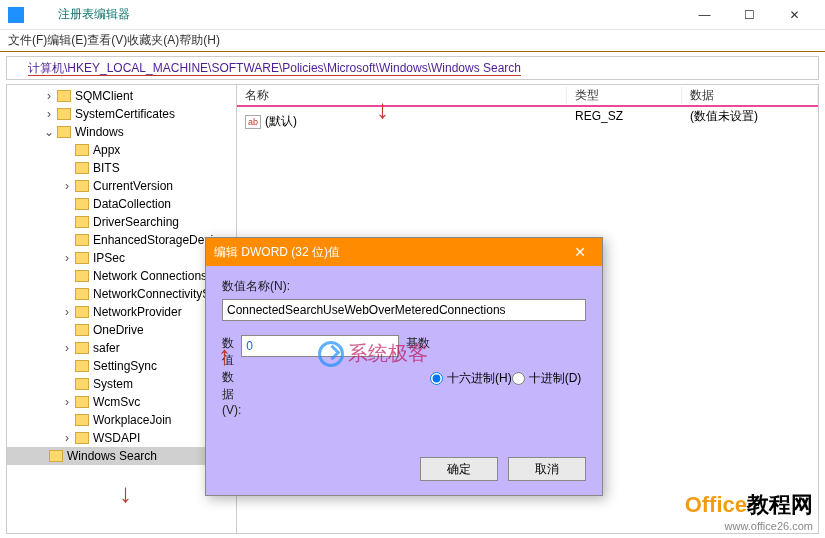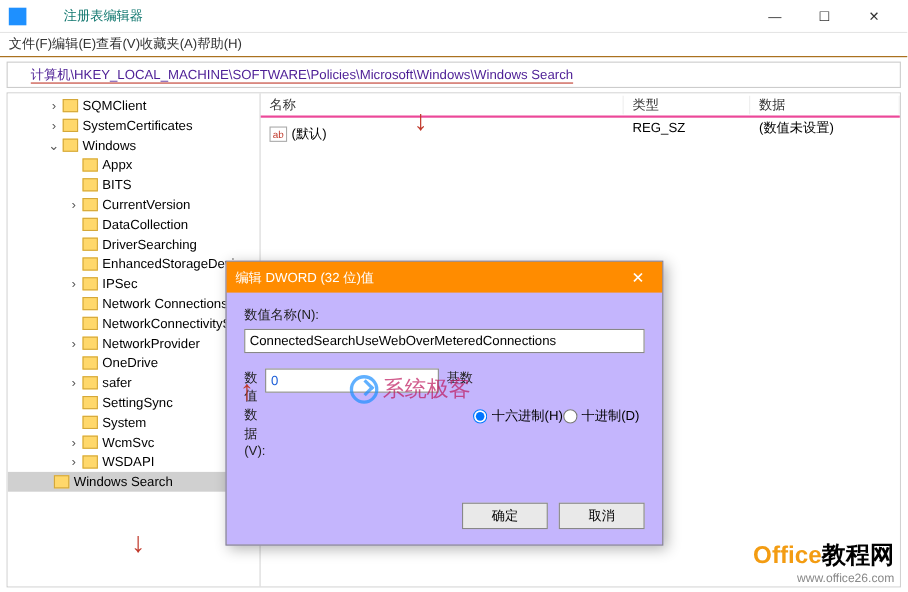--- a/index.html
+++ b/index.html
@@ -165,20 +165,25 @@
         <span class="expander"></span>
         <span class="folder"></span>
         <span>System</span>
       </div>
       <div class="tree-item depth2">
         <span class="expander">›</span>
         <span class="folder"></span>
         <span>WcmSvc</span>
       </div>
       <div class="tree-item depth2">
+        <span class="expander"></span>
+        <span class="folder"></span>
+        <span>WorkplaceJoin</span>
+      </div>
+      <div class="tree-item depth2">
         <span class="expander">›</span>
         <span class="folder"></span>
         <span>WSDAPI</span>
       </div>
       <div class="tree-item depth2 sel">
         <span class="expander"></span>
         <span class="folder"></span>
         <span>Windows Search</span>
       </div>
     </div>

